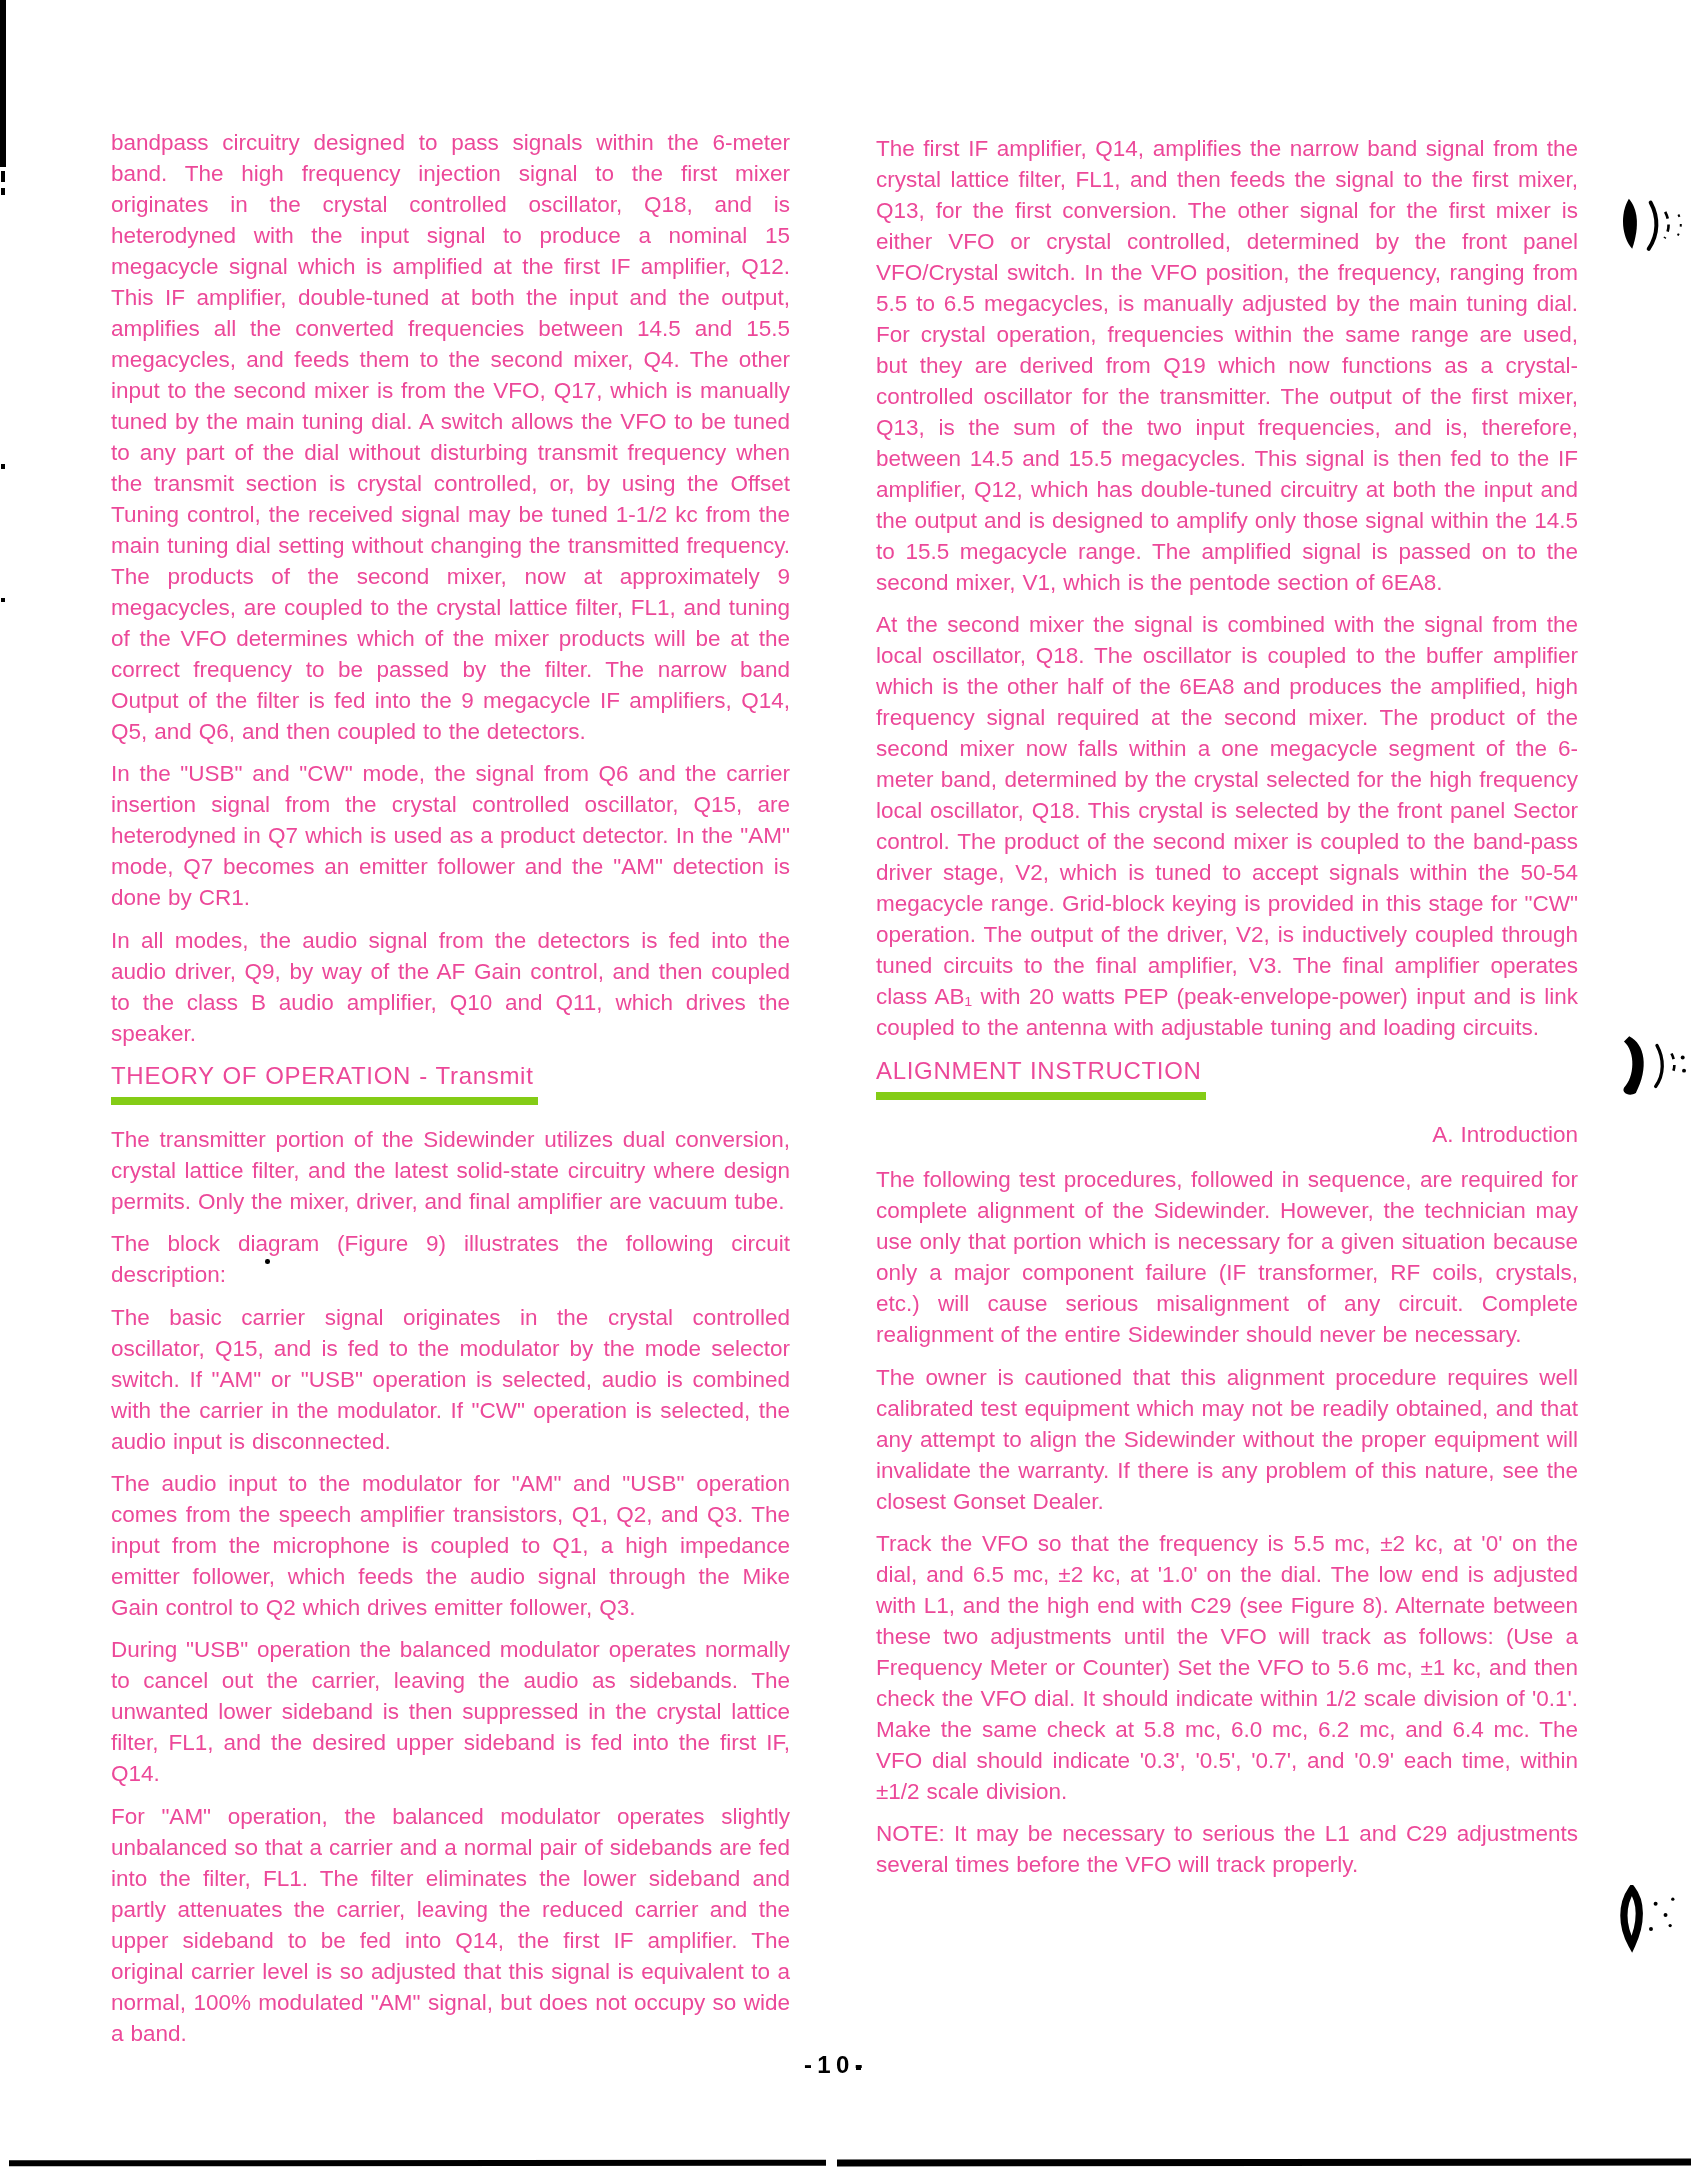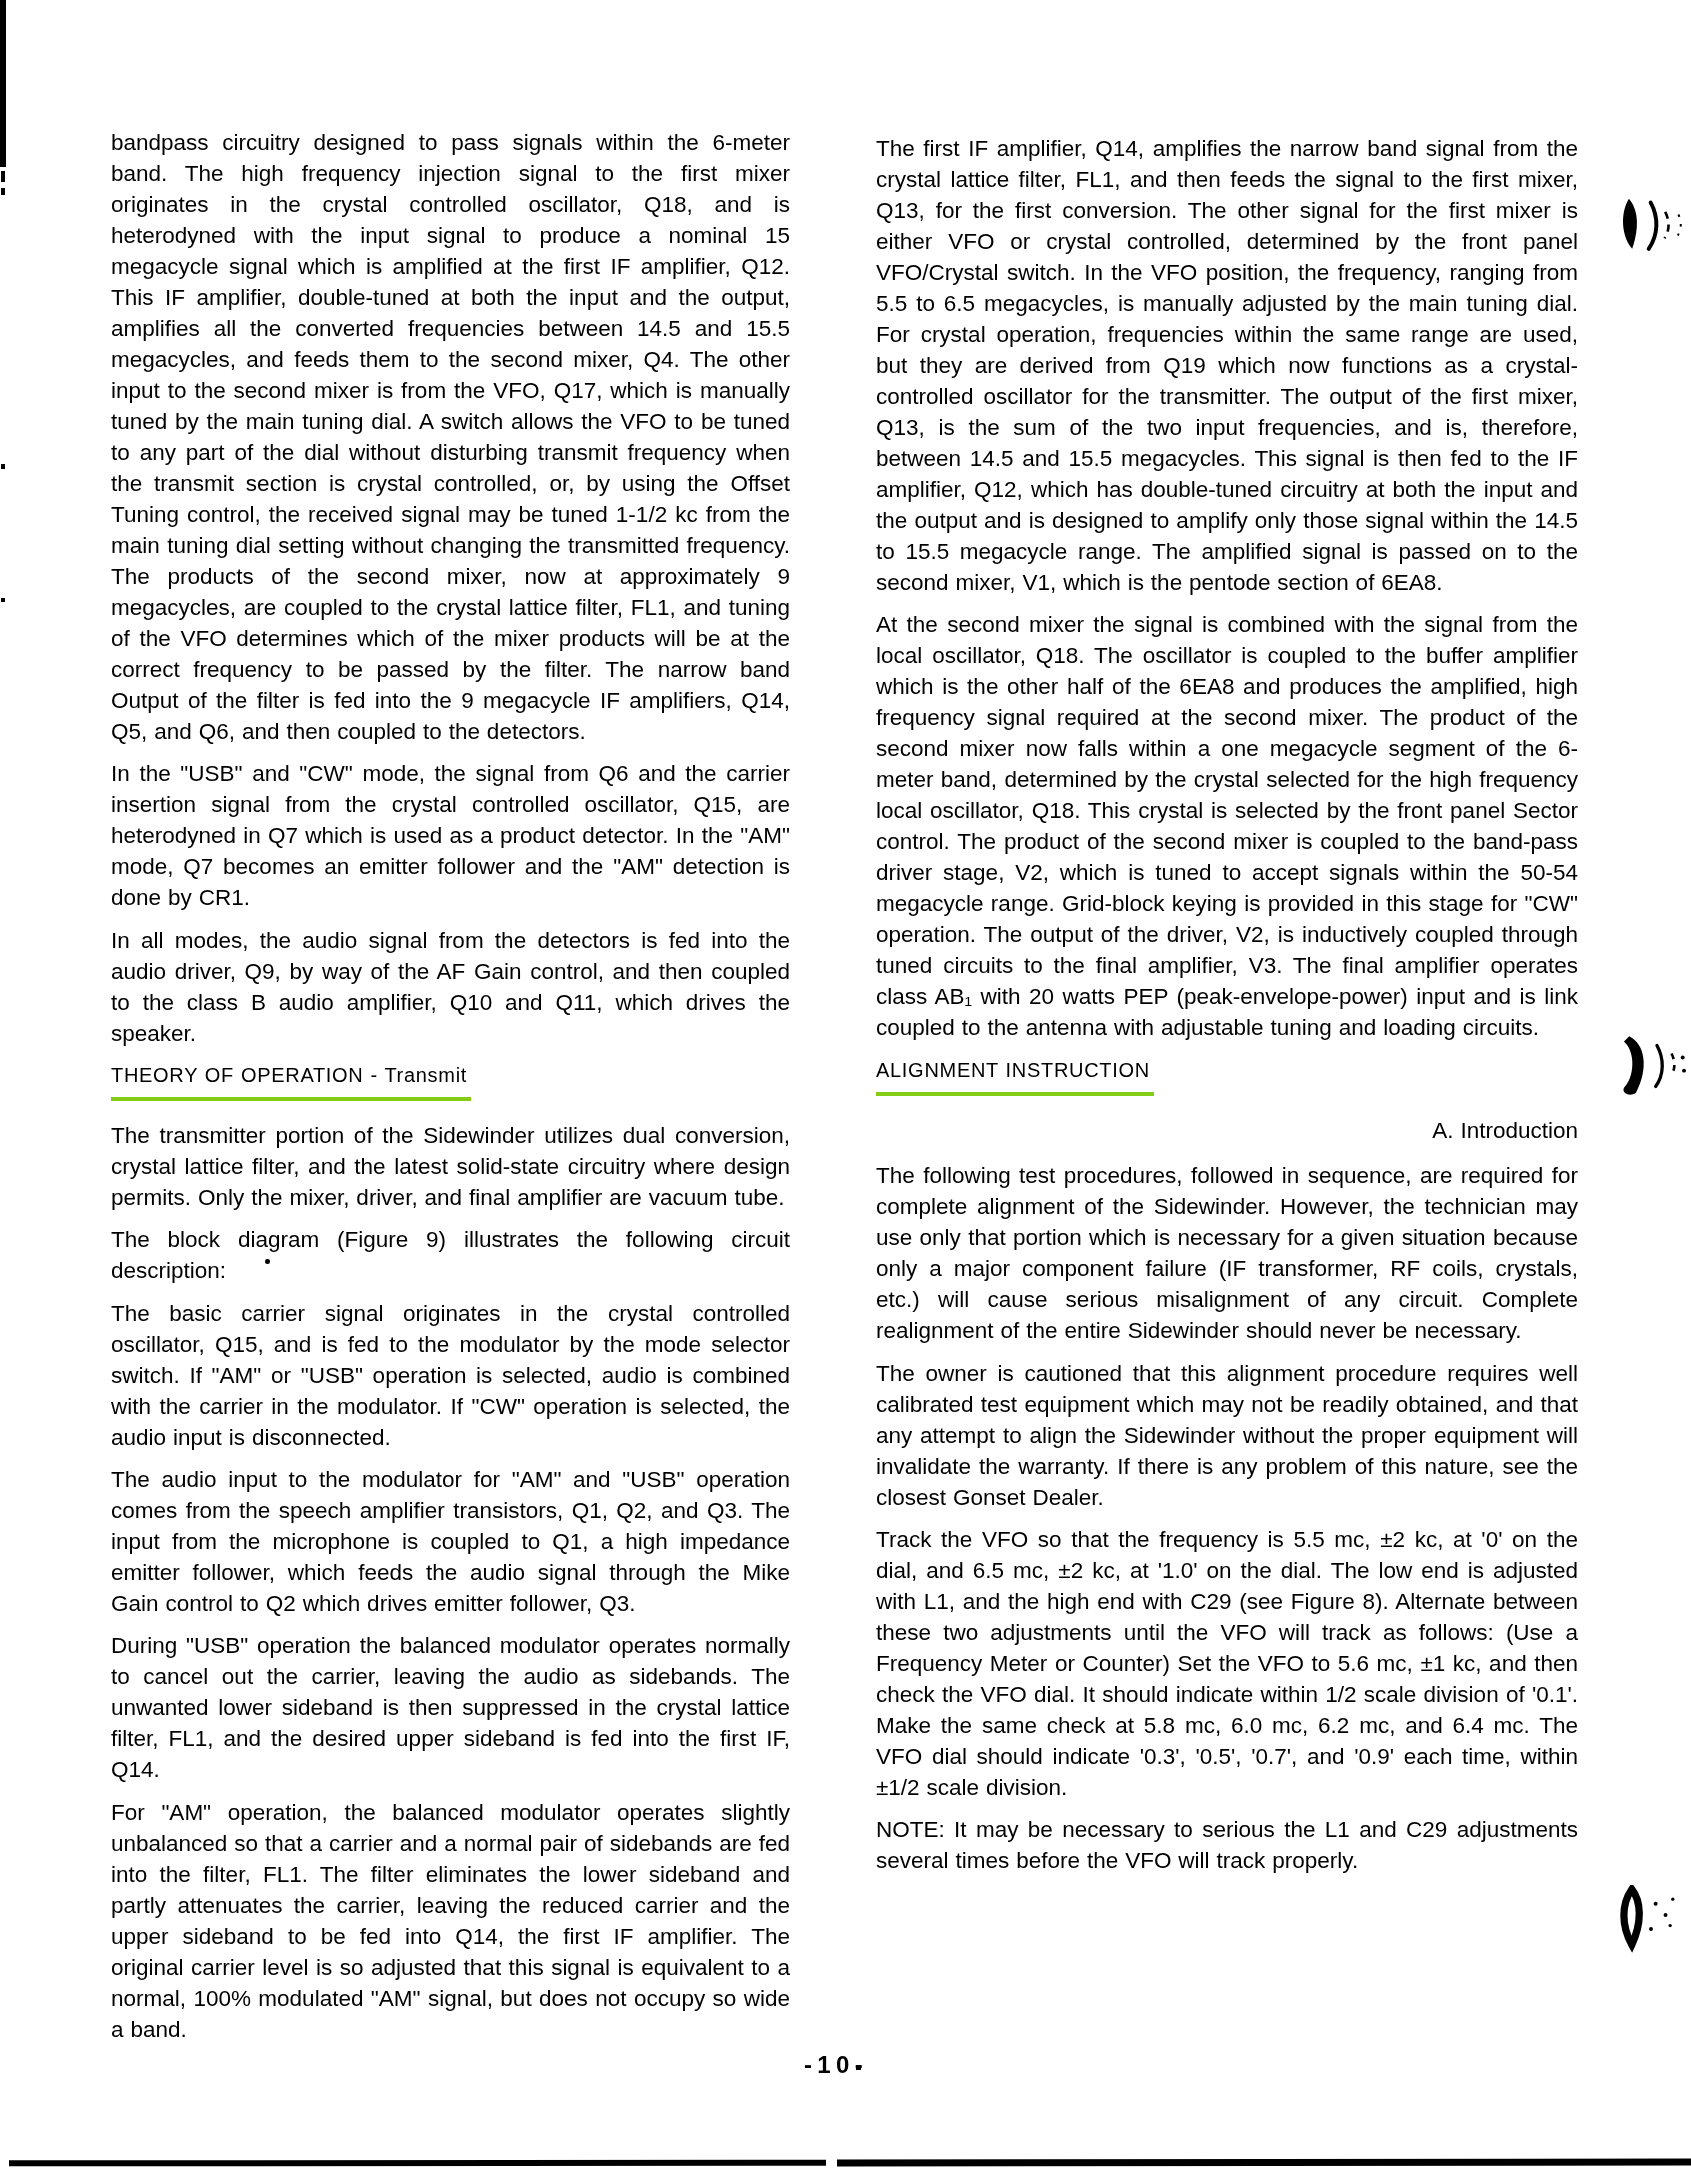--- a/index.html
+++ b/index.html
@@ -12,31 +12,31 @@
     font-family:"Liberation Sans","DejaVu Sans",sans-serif;
     color:#000;
   }
   .col{
     position:absolute;
     top:127px;
     font-size:22.5px;
     line-height:31px;
     text-align:justify;
     word-spacing:0.7px;
-    color:#000000;
+    color:#ec4899;
   }
   #col-left{left:111px;width:679px}
   #col-right{left:876px;width:702px;top:133px}
   .para{margin:0 0 11.3px 0}
   .heading{
     display:table;
-    font-size:20px;
+    font-size:24px;
     letter-spacing:0.7px;
     padding:0 4px 6.6px 0;
-    border-bottom:4px solid #84cc16;
+    border-bottom:8px solid #84cc16;
     margin:10.6px 0 18.6px 0;
     white-space:nowrap;
     text-align:right;
   }
   .subheading{margin:5.3px 0 14.6px 0;text-align:right}
   .page-number{
     position:absolute;
     left:730px;top:2051px;width:212px;
     text-align:center;
     font-size:24px;

